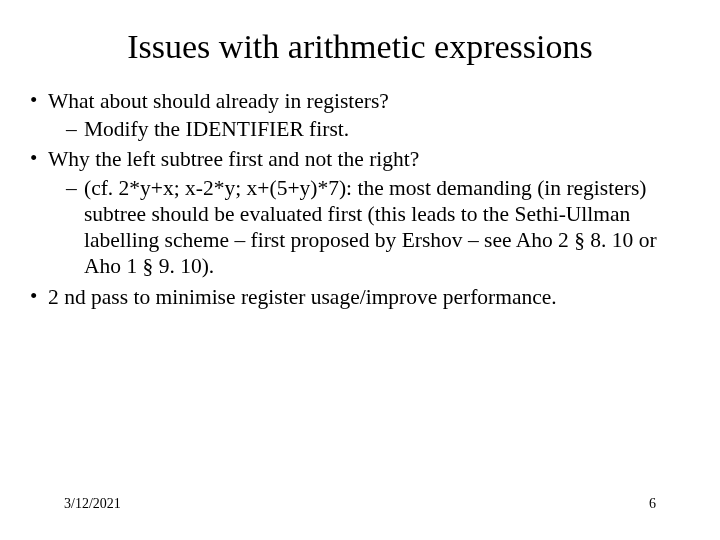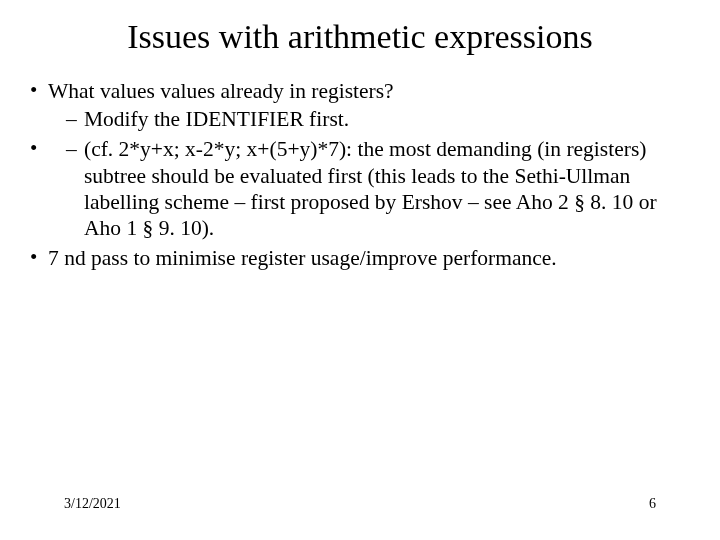--- a/index.html
+++ b/index.html
@@ -8,21 +8,21 @@
     padding: 0;
     width: 720px;
     height: 540px;
     background: #fff;
     font-family: "Times New Roman", Times, serif;
     color: #000;
   }
   .slide {
     width: 720px;
     height: 536px;
-    padding: 18px 24px 0 24px;
+    padding: 28px 24px 0 24px;
     position: relative;
   }
   .title {
     font-size: 34px;
     text-align: center;
     margin: 0 0 22px 0;
     font-weight: normal;
   }
   .body {
     font-size: 21.5px;
@@ -85,36 +85,37 @@
 </style>
 </head>
 <body>
 
 <div class="slide">
   <h1 class="title">Issues with arithmetic expressions</h1>
 
   <div class="body">
     <ul class="top">
       <li>
-        <span>What values values already in registers?</span>
+        <span>What about should already in registers?</span>
         <ul class="sub">
           <li>
             <span>Modify the IDENTIFIER first.</span>
           </li>
         </ul>
       </li>
       <li>
+        <span>Why the left subtree first and not the right?</span>
         <ul class="sub">
           <li>
             <span>(cf. 2*y+x; x-2*y; x+(5+y)*7): the most demanding (in registers) subtree should be evaluated first (this leads to the Sethi-Ullman labelling scheme – first proposed by Ershov – see Aho 2 § 8. 10 or Aho 1 § 9. 10).</span>
           </li>
         </ul>
       </li>
       <li>
-        <span>7 nd pass to minimise register usage/improve performance.</span>
+        <span>2 nd pass to minimise register usage/improve performance.</span>
       </li>
     </ul>
   </div>
 
   <div class="footer">
     <span>3/12/2021</span>
     <span class="center">COMP 36512 Lecture 15</span>
     <span class="right">6</span>
   </div>
 </div>

